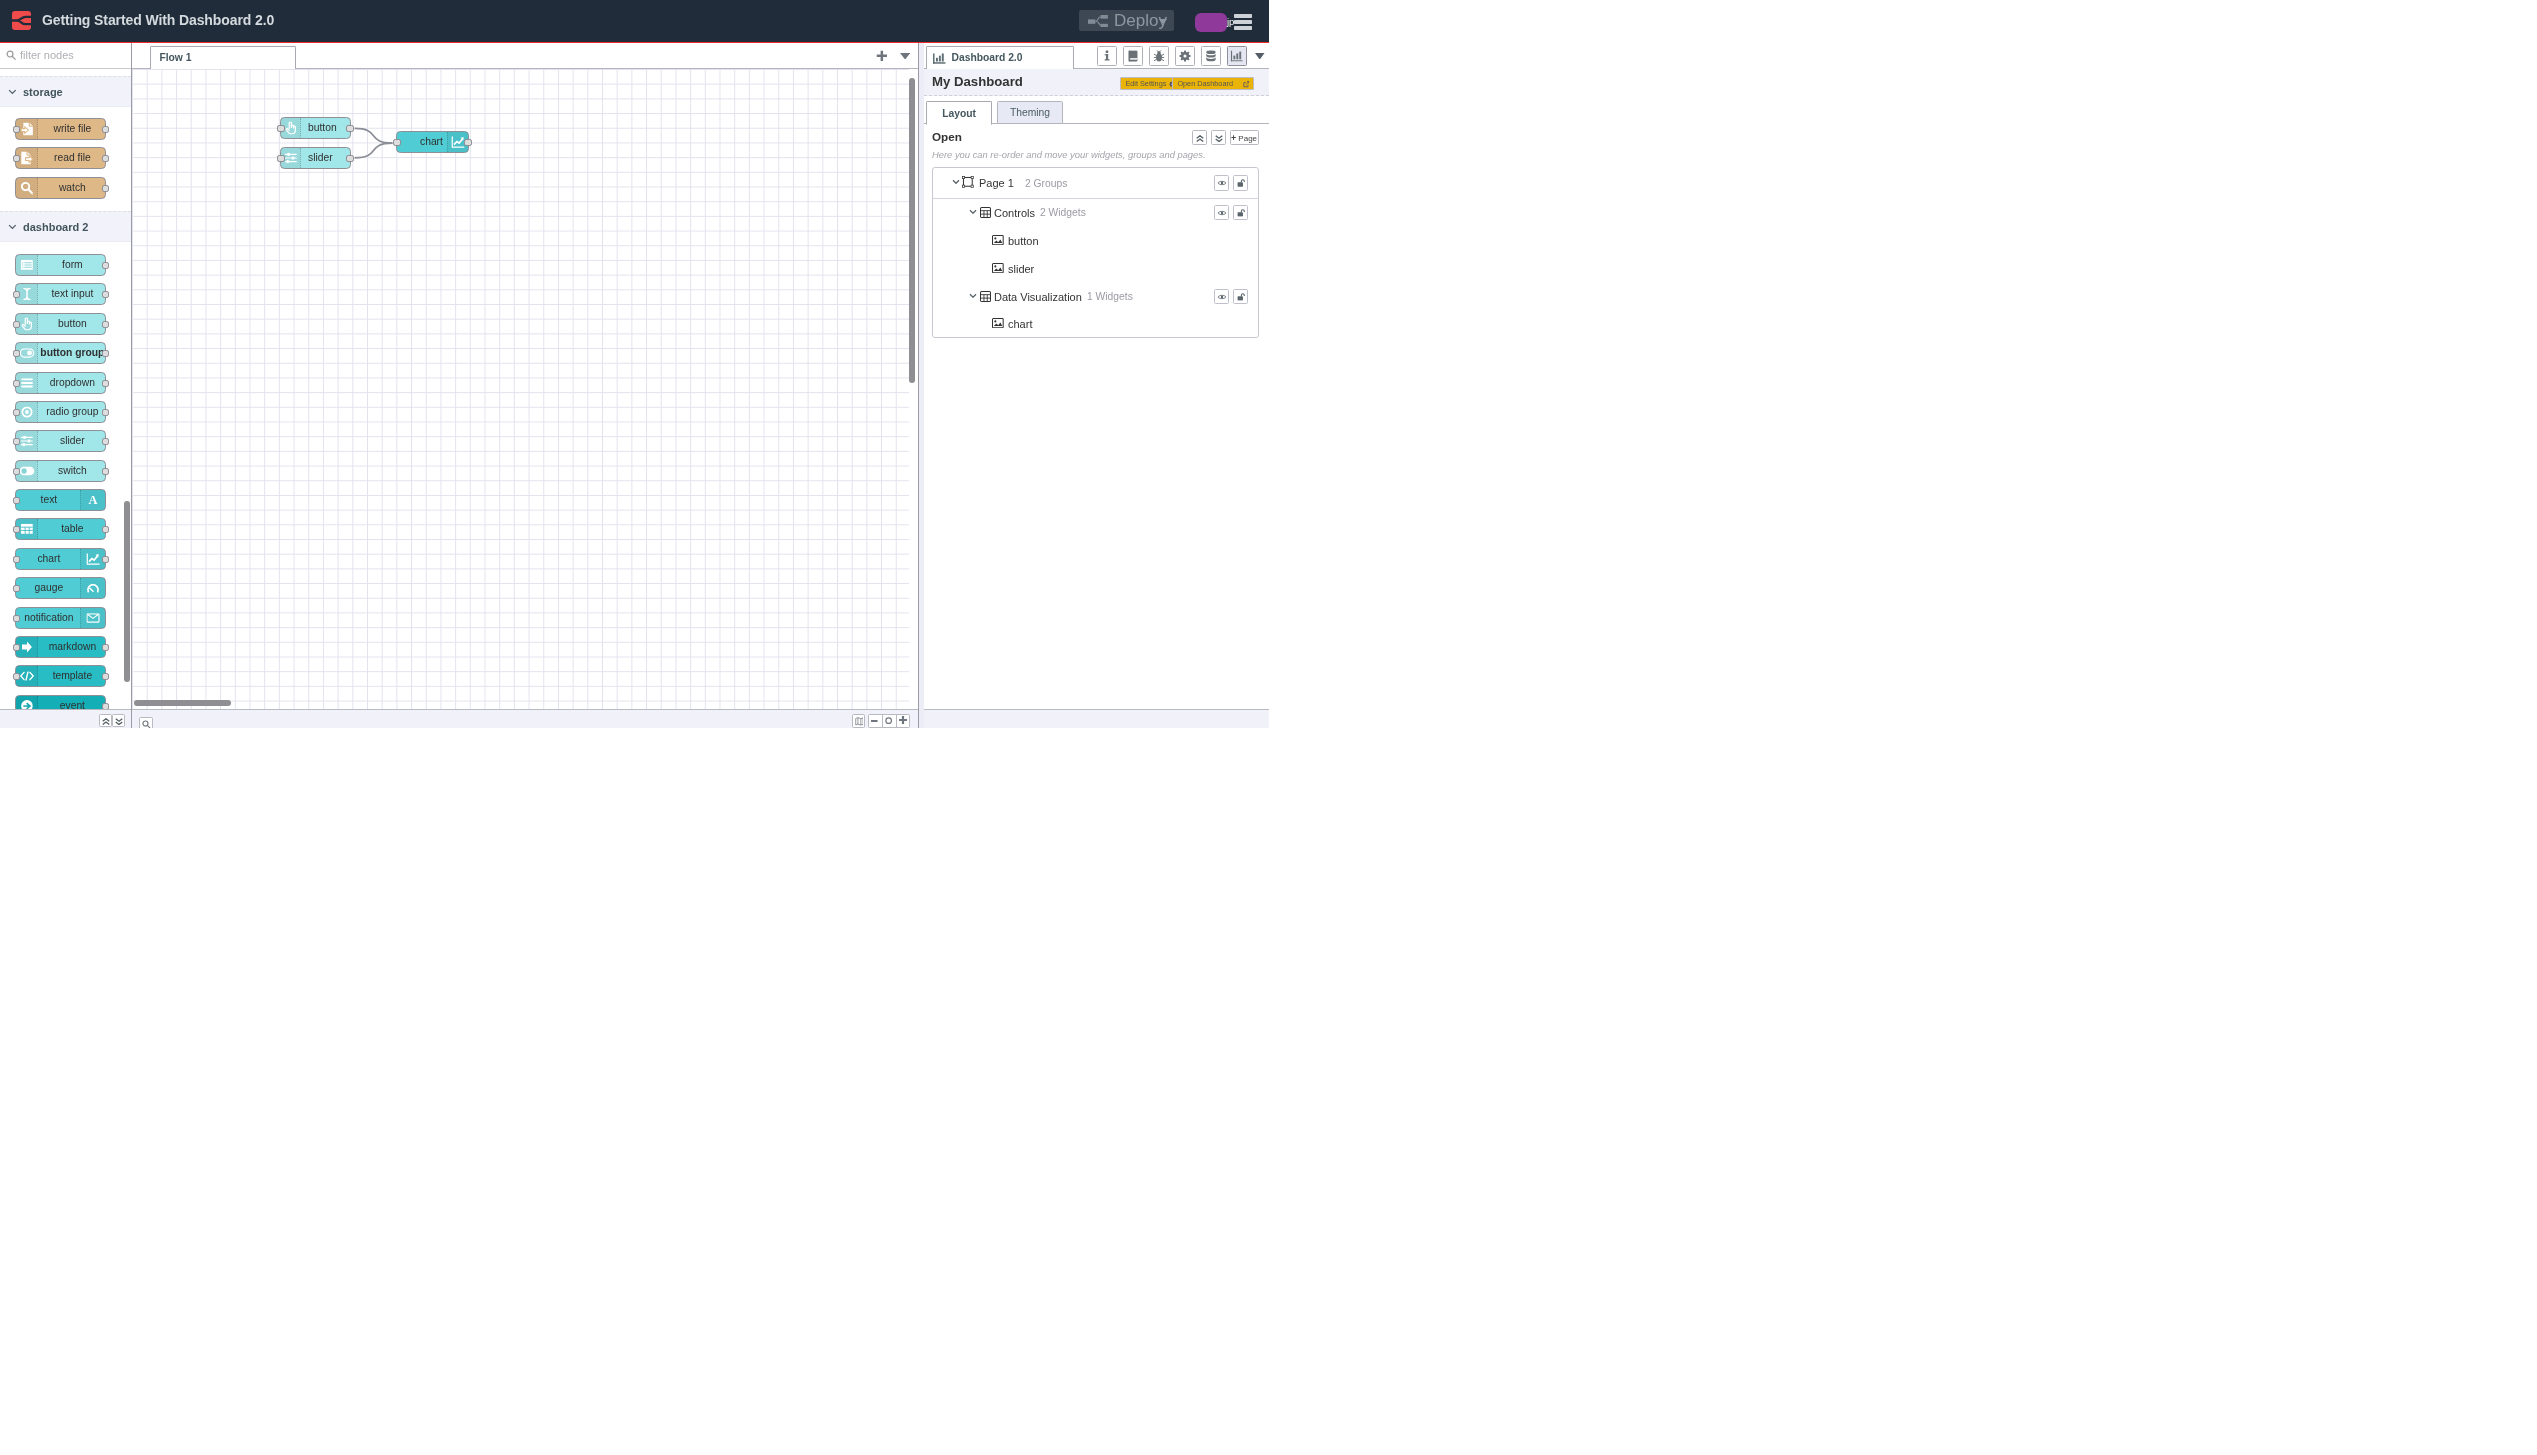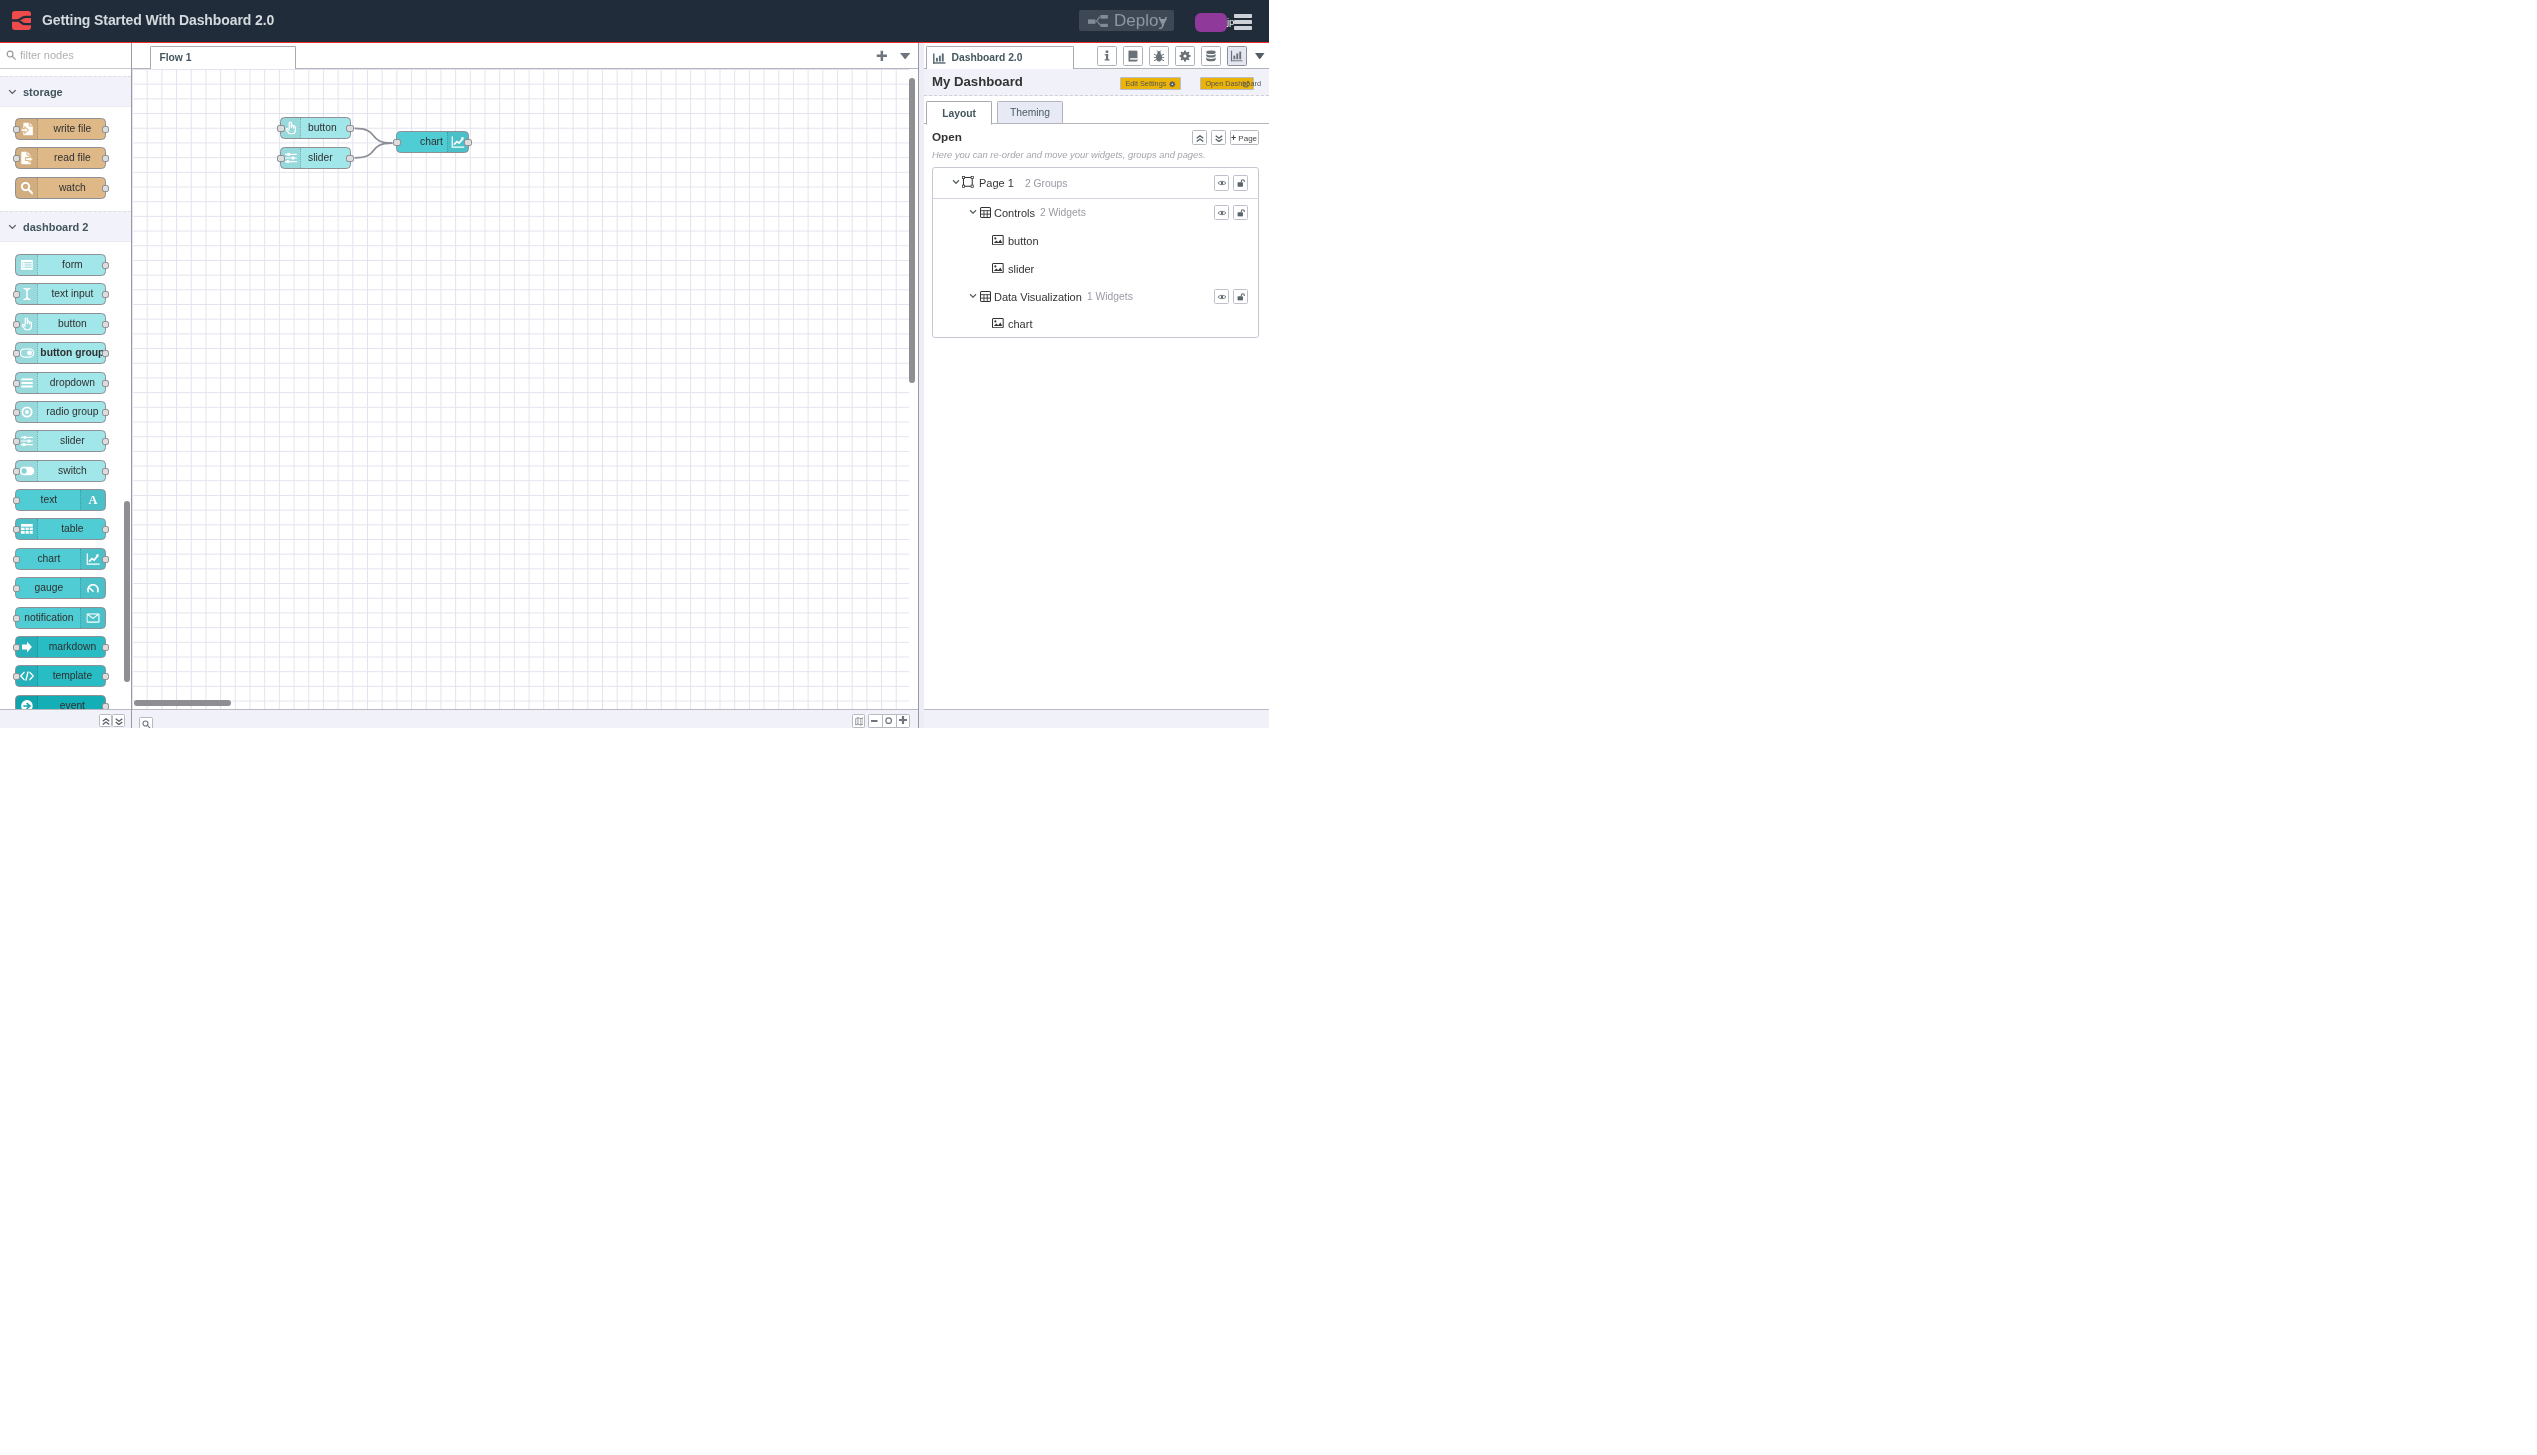--- a/index.html
+++ b/index.html
@@ -465,21 +465,21 @@
               <line x1="8" y1="0.6" x2="8" y2="15.4"></line>
               <line x1="0.6" y1="8" x2="15.4" y2="8"></line>
               <line x1="2.8" y1="2.8" x2="13.2" y2="13.2"></line>
               <line x1="13.2" y1="2.8" x2="2.8" y2="13.2"></line>
             </g>
             <circle cx="8" cy="8" r="5.4"></circle>
             <circle cx="8" cy="8" r="2" fill="#fff"></circle>
           </g>
         </svg>
    </div>
-   <div class="mbtn" style="left:276px;width:54px;text-align:center;">
+   <div class="mbtn" style="left:248px;width:82px;text-align:center;">
         <span style="position:absolute;left:4.4px;top:0.7px;">Open Dashboard</span>
      <svg class="abs" style="right:3.7px;top:3.3px" width="6.6" height="6.6" viewBox="0 0 12 12">
           <path d="M9 7 V10.5 H1.5 V3 H5" stroke="#556" stroke-width="1.5" fill="none"></path>
           <path d="M7 1 H11 V5 M11 1 L5.5 6.5" stroke="#556" stroke-width="1.5" fill="none"></path>
         </svg>
    </div>
  </div>
  <div id="ltabs">
    <div class="ltab" style="left:2.2px;width:66px;background:#fff;border:0.7px solid #a9a9b2;border-bottom:0.7px solid #fff;font-weight:700;color:#44565e;line-height:23px;border-radius:1.5px 1.5px 0 0;height:23.5px;">Layout</div>
    <div class="ltab" style="left:73px;width:66px;background:#e7e9f4;border:0.7px solid #b4b4bc;color:#4a5c63;line-height:21px;border-radius:1.5px 1.5px 0 0;height:23px;">Theming</div>

